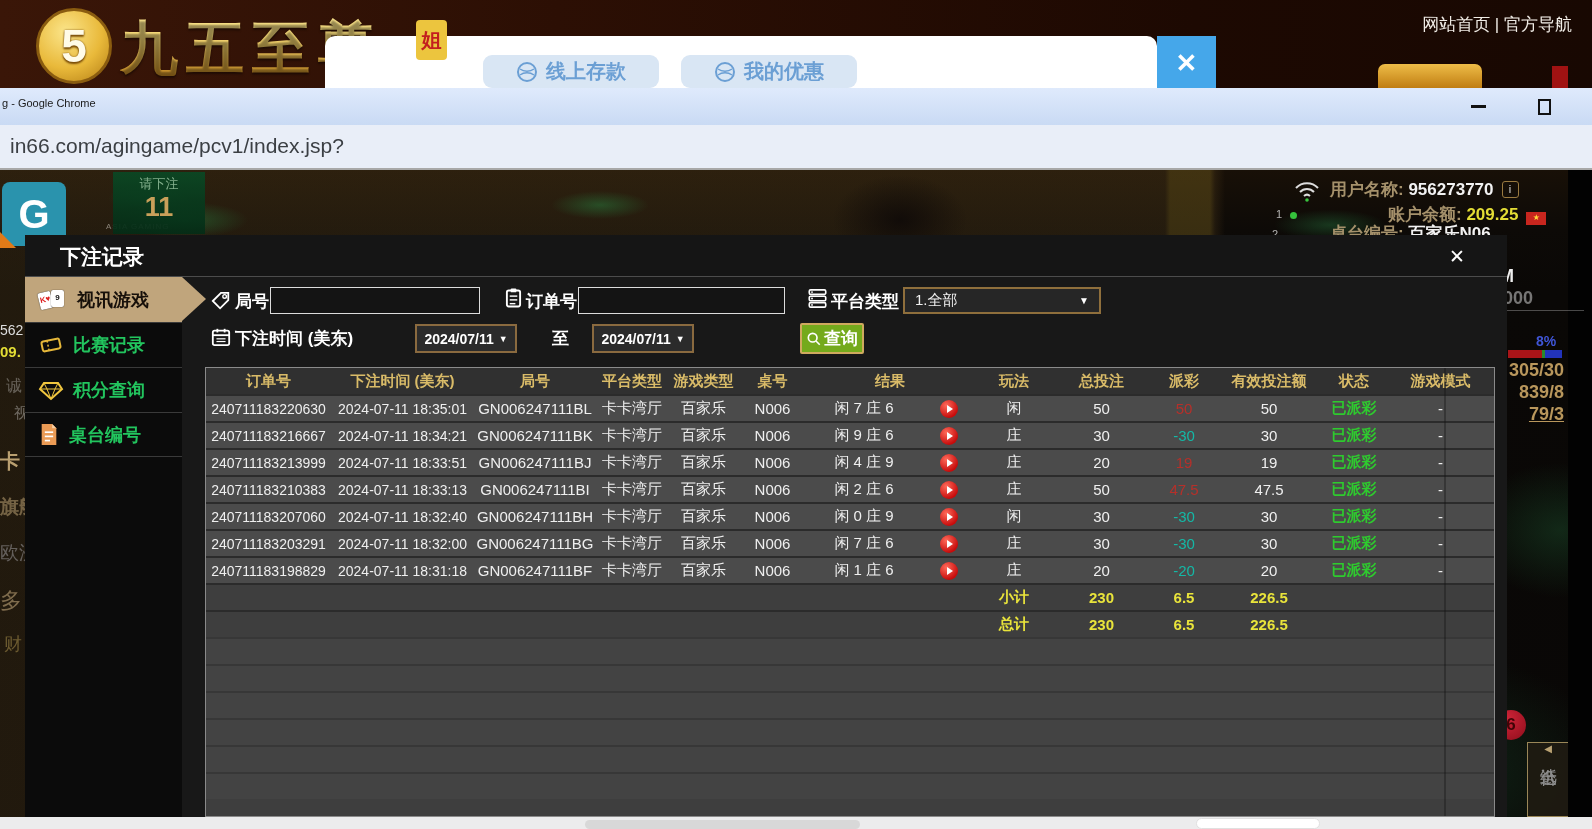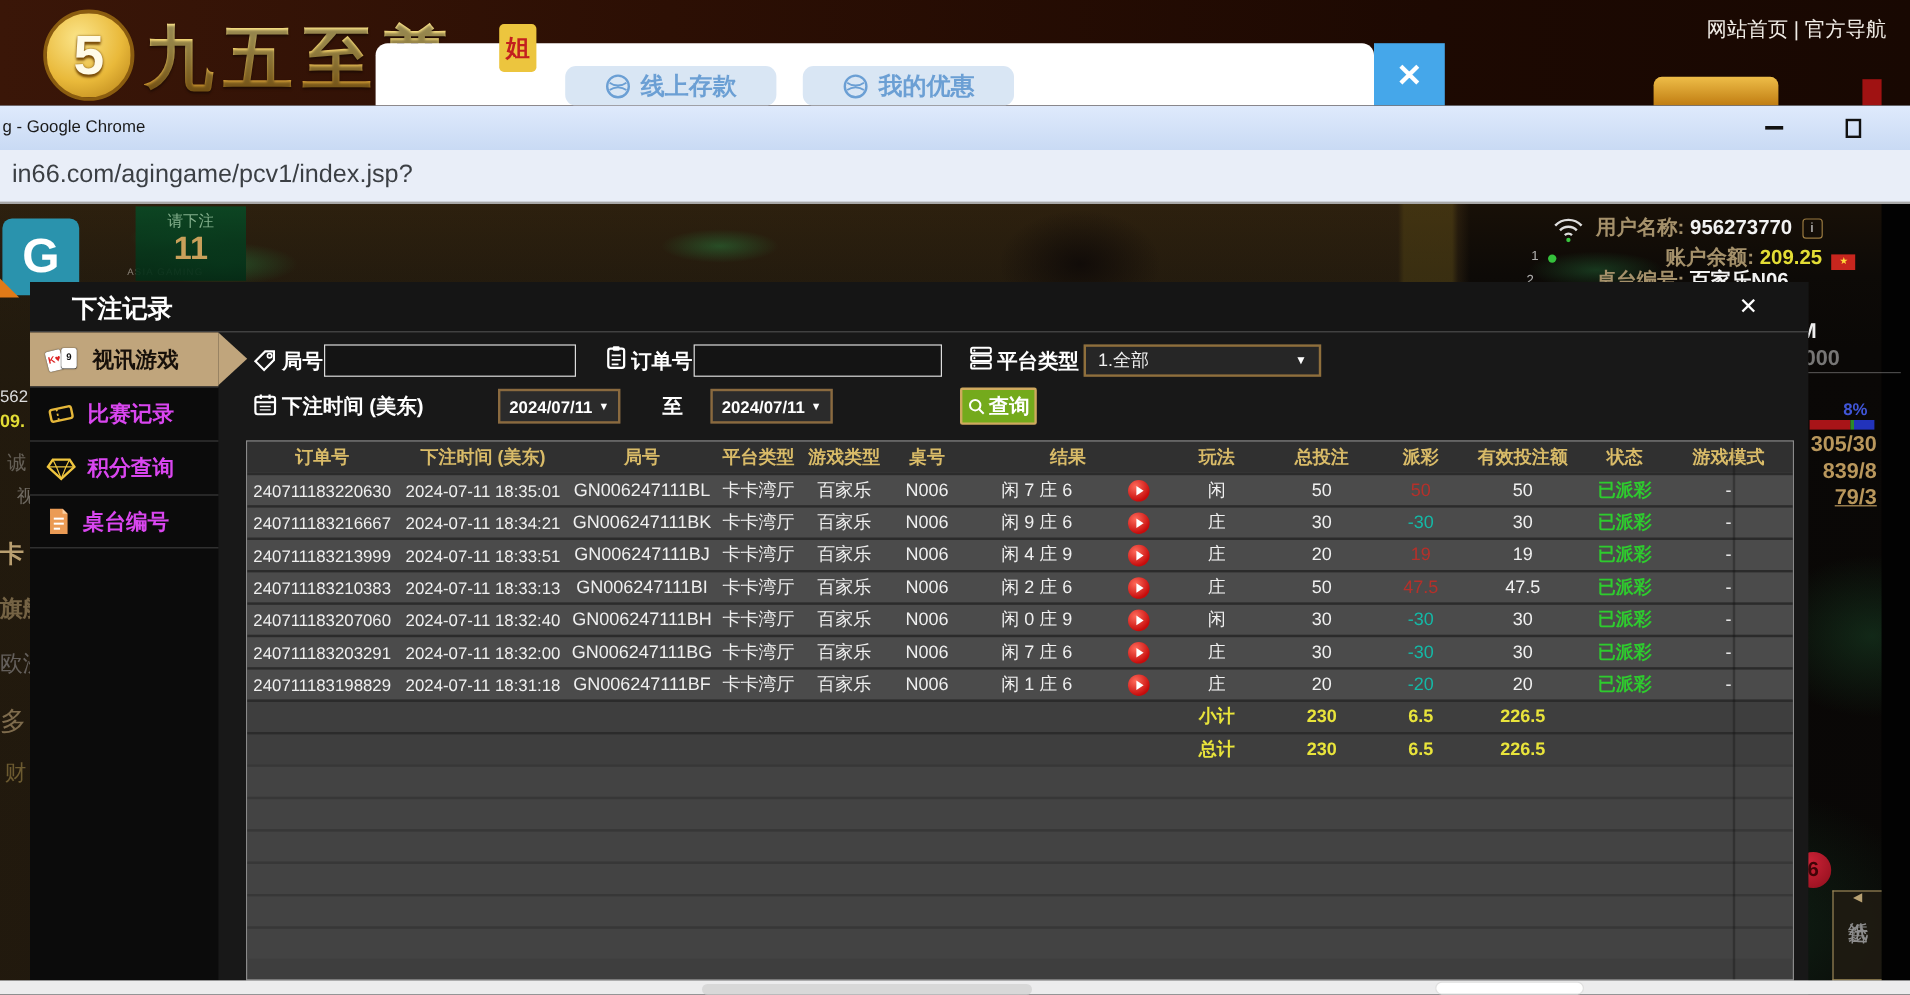--- a/index.html
+++ b/index.html
@@ -19,33 +19,33 @@
     background:linear-gradient(#fce997 0%,#f6d873 35%,#b87c18 90%); -webkit-background-clip:text;
     background-clip:text; color:transparent; text-shadow:0 2px 2px rgba(0,0,0,.4); }
   .logo-tag { position:absolute; left:416px; top:20px; width:31px; height:40px; background:#ecc53e;
     border-radius:4px; display:flex; align-items:center; justify-content:center; color:#c31f1f;
     font-weight:bold; font-size:20px; z-index:6; }
   .nav-links { position:absolute; right:20px; top:13px; color:#f0ece6; font-size:17px; z-index:6; cursor:pointer; }
   .gold-btn-frag { position:absolute; left:1378px; top:64px; width:104px; height:24px;
     border-radius:7px 7px 0 0; background:linear-gradient(#eebd48,#c07d12); z-index:6; }
   .red-frag { position:absolute; left:1552px; top:66px; width:16px; height:22px; background:#a01212; z-index:6; }
 
-  .popup-panel { position:absolute; left:313px; top:36px; width:832px; height:52px; background:#fff;
+  .popup-panel { position:absolute; left:325px; top:36px; width:832px; height:52px; background:#fff;
     border-radius:10px 10px 0 0; z-index:4; }
   .popup-tab { position:absolute; top:19px; width:176px; height:33px; background:#d9e6f4; border-radius:9px;
     display:flex; align-items:center; justify-content:center; gap:8px; color:#6b9fd4; font-size:20px;
     font-weight:bold; overflow:hidden; cursor:pointer; }
   .popup-close { position:absolute; left:832px; top:0; width:59px; height:52px; background:#45a7ea;
     color:#fff; font-size:26px; font-weight:bold; display:flex; align-items:flex-start; justify-content:center;
     padding-top:12px; cursor:pointer; z-index:5; }
 
   
   .titlebar { position:absolute; left:0; top:88px; width:1592px; height:37px;
     background:linear-gradient(#dfeafc,#c9daf4); z-index:8; }
-  .titlebar-text { position:absolute; left:2px; top:9px; font-size:14px; color:#1a1a1a; }
+  .titlebar-text { position:absolute; left:2px; top:9px; font-size:11px; color:#1a1a1a; }
   .win-btn { position:absolute; top:0; width:46px; height:37px; display:flex; align-items:center;
     justify-content:center; cursor:pointer; }
   .min-glyph { width:15px; height:3px; background:#111; }
   .max-glyph { width:13px; height:16px; border:2px solid #111; background:transparent; }
   .urlbar { position:absolute; left:0; top:125px; width:1592px; height:45px; background:#e9eef8;
     border-bottom:2px solid #a8a8a8; z-index:8; cursor:text; }
   .url-text { position:absolute; left:10px; top:9px; font-size:21px; color:#3b3f44; }
 
   
   .game-area { position:absolute; left:0; top:170px; width:1592px; height:647px; z-index:1;
@@ -111,21 +111,21 @@
   .dialog { position:absolute; left:25px; top:235px; width:1482px; height:648px; z-index:50;
     background:#181818; }
   .dlg-titlebar { position:absolute; left:0; top:0; width:1482px; height:42px; background:#151515;
     border-bottom:1px solid #4c4c4c; }
   .dlg-title { position:absolute; left:35px; top:8px; color:#fff; font-size:21px; font-weight:bold; }
   .dlg-close { position:absolute; right:36px; top:7px; width:28px; height:28px; color:#fff; font-size:19px;
     display:flex; align-items:center; justify-content:center; cursor:pointer; }
 
   .dlg-sidebar { position:absolute; left:0; top:42px; width:157px; height:540px; background:#0b0b0b; }
   .side-item { position:relative; height:45px; display:flex; align-items:center; padding-left:13px; gap:9px;
-    color:#d946ef; font-size:18px; font-weight:bold; cursor:pointer; }
+    color:#22c55e; font-size:18px; font-weight:bold; cursor:pointer; }
   .side-item + .side-item { border-top:1px solid #3a3a3a; }
   .side-item.sel { background:#c0a57c; color:#17100a; }
   .side-item.sel::after { content:""; position:absolute; left:157px; top:0; width:0; height:0;
     border-top:22.5px solid transparent; border-bottom:22.5px solid transparent; border-left:24px solid #c0a57c; }
   .side-item:nth-child(4) { border-bottom:1px solid #3a3a3a; }
   .cards-ic { position:relative; width:30px; height:22px; flex:0 0 30px; }
   .cards-ic .c1,.cards-ic .c2 { position:absolute; width:13px; height:17px; background:#fff; border-radius:2px;
     font-size:8px; font-weight:bold; text-align:center; line-height:16px; }
   .cards-ic .c1 { left:1px; top:3px; transform:rotate(-14deg); color:#d22; box-shadow:0 0 1px #000; }
   .cards-ic .c2 { left:13px; top:1px; color:#111; box-shadow:0 0 1px #000; }

